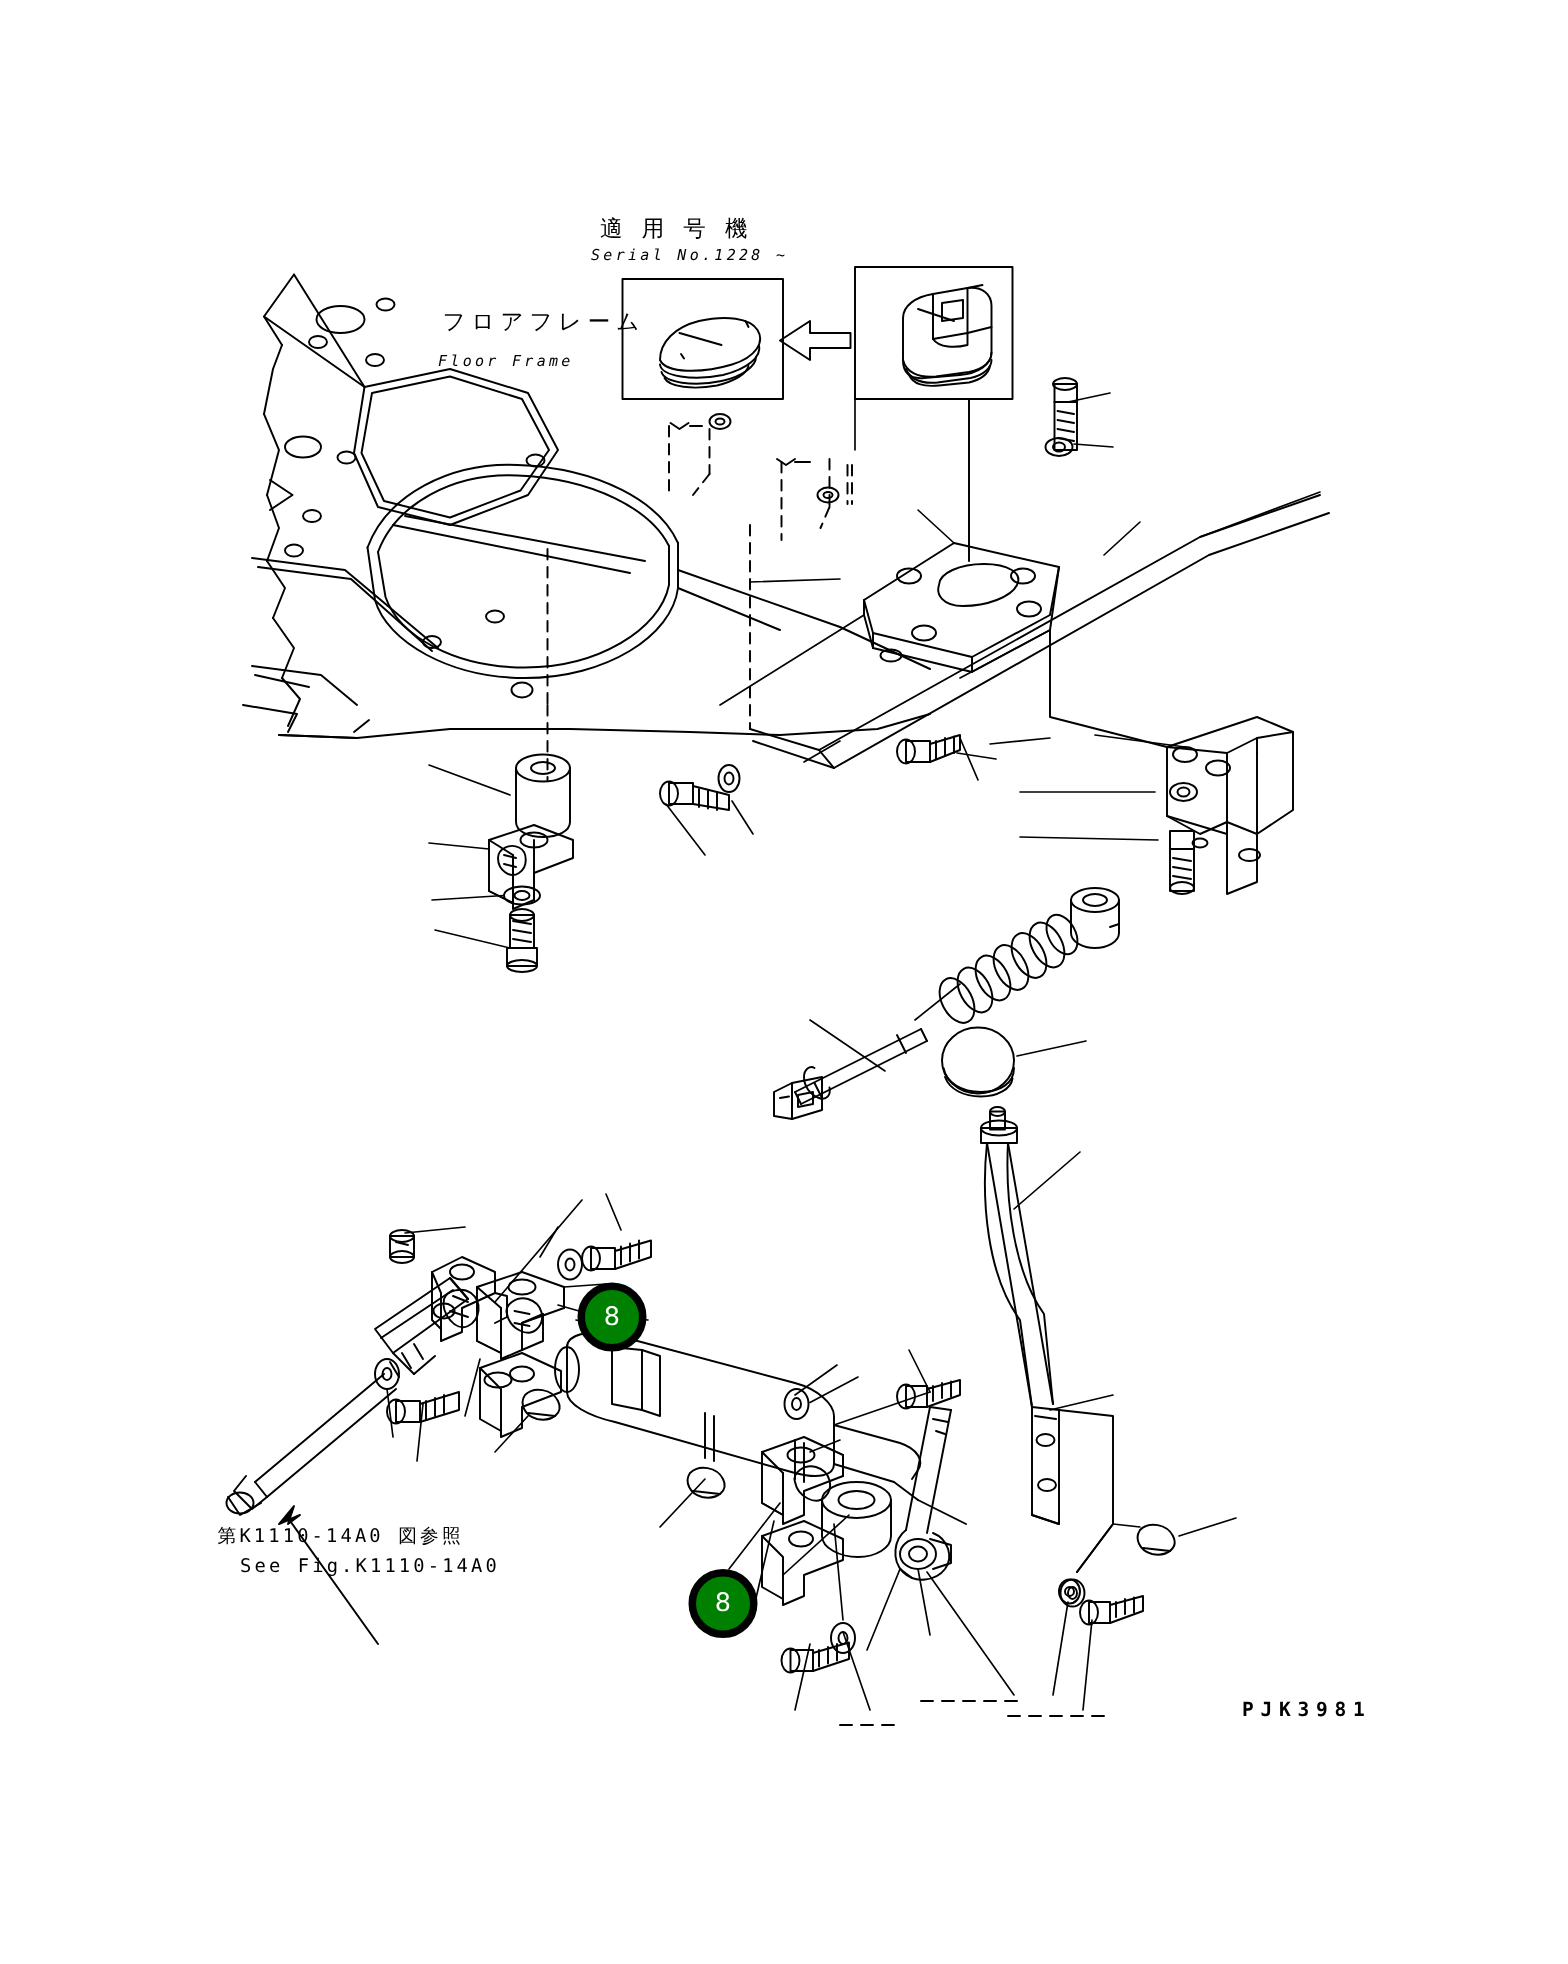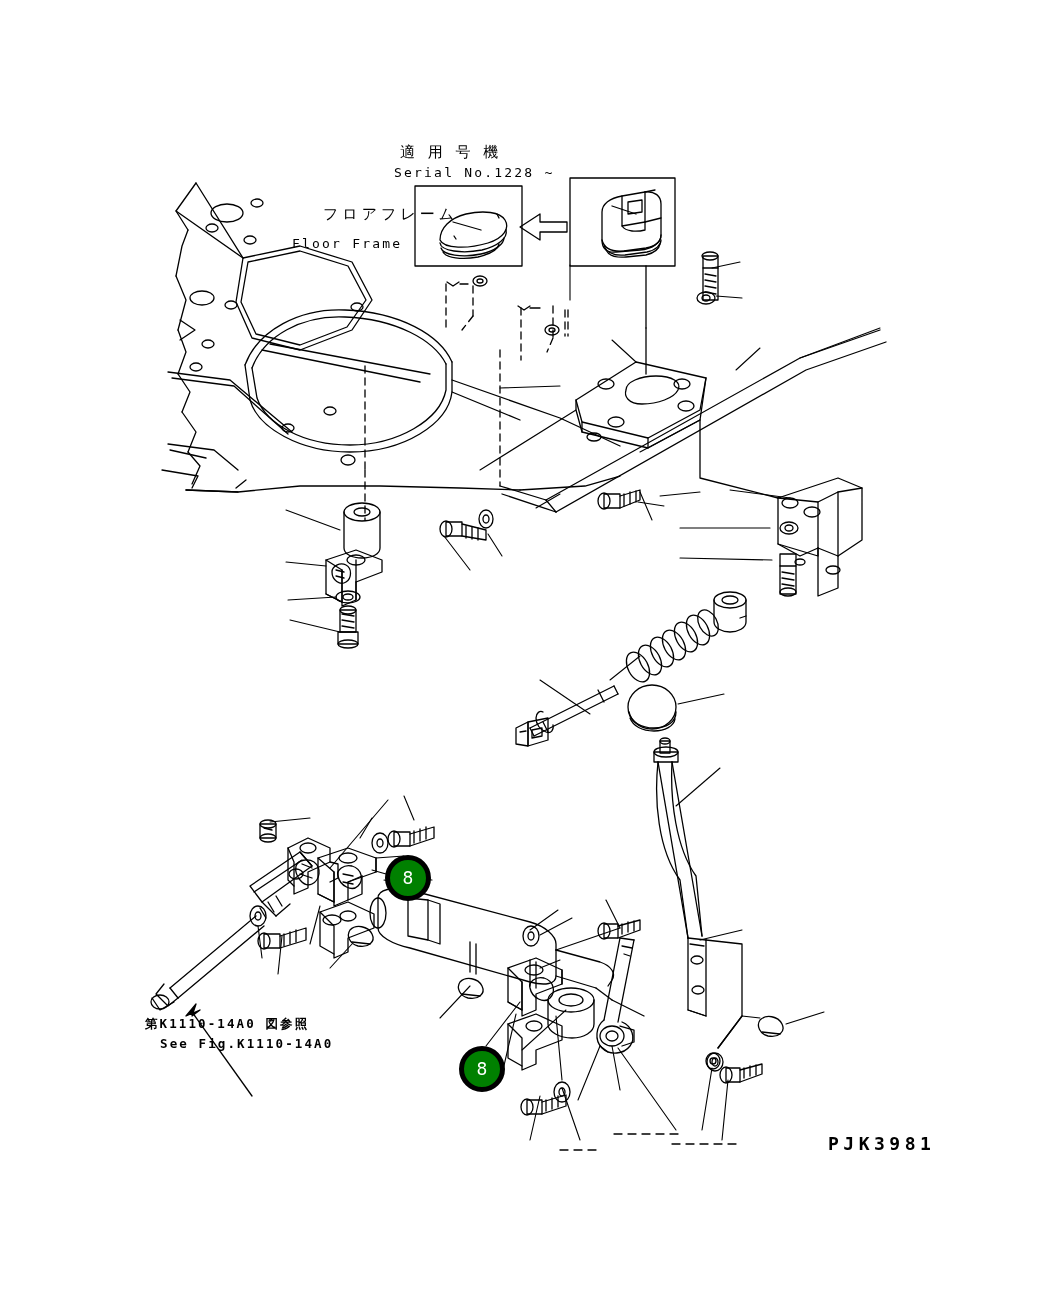--- a/index.html
+++ b/index.html
@@ -6,23 +6,23 @@
   body{
     width:1045px;height:1309px;position:relative;overflow:hidden;
     font-family:"DejaVu Sans","Liberation Sans",sans-serif;
     color:#000;
   }
   #stage{position:absolute;left:0;top:0;width:1045px;height:1309px;}
   #art{position:absolute;left:0;top:0;}
 
   .txt{position:absolute;white-space:pre;color:#000;}
   .jp{font-family:"DejaVu Sans","Liberation Sans",sans-serif;font-size:15px;letter-spacing:4px;}
-  .en{font-family:"DejaVu Sans Mono","Liberation Mono",monospace;font-size:13px;letter-spacing:2.2px;}
-  .en-sm{font-family:"DejaVu Sans Mono","Liberation Mono",monospace;font-size:12.5px;letter-spacing:2.1px;font-weight:bold;}
-  .dwg{font-family:"DejaVu Sans Mono","Liberation Mono",monospace;font-size:18px;letter-spacing:4.5px;font-weight:bold;}
+  .en{font-family:"DejaVu Sans Mono","Liberation Mono",monospace;font-size:10px;letter-spacing:2.2px;font-style:italic;}
+  .en-sm{font-family:"DejaVu Sans Mono","Liberation Mono",monospace;font-size:12.5px;letter-spacing:2.1px;}
+  .dwg{font-family:"DejaVu Sans Mono","Liberation Mono",monospace;font-size:13px;letter-spacing:4.5px;font-weight:bold;}
 
   .badge{
     position:absolute;width:46px;height:46px;border-radius:50%;
     background:#008000;border:5px solid #000;box-sizing:border-box;
     display:flex;align-items:center;justify-content:center;
   }
   .badge span{
     font-family:"DejaVu Sans","Liberation Sans",sans-serif;
     font-size:17px;color:#ffffff;line-height:1;
   }
@@ -543,21 +543,21 @@
         <path d="M672,1144 L736,1144"></path>
         <path d="M560,1150 L600,1150"></path>
       </g>
 
     </g>
   </svg>
 
   <div class="txt jp" style="left:400px;top:143px;">適 用 号 機</div>
   <div class="txt en" style="left:394px;top:165px;">Serial No.1228 ~</div>
 
-  <div class="txt jp" style="left:295px;top:205px;margin-left:28px;">フロアフレーム</div>
+  <div class="txt jp" style="left:295px;top:205px;">フロアフレーム</div>
   <div class="txt en" style="left:292px;top:236px;">Floor Frame</div>
 
   <div class="txt en-sm" style="left:145px;top:1016px;">第K1110-14A0 図参照</div>
   <div class="txt en-sm" style="left:160px;top:1036px;">See Fig.K1110-14A0</div>
 
   <div class="txt dwg" style="left:828px;top:1133px;">PJK3981</div>
 
   <div class="badge" style="left:385px;top:855px;">
     <span>8</span>
   </div>

